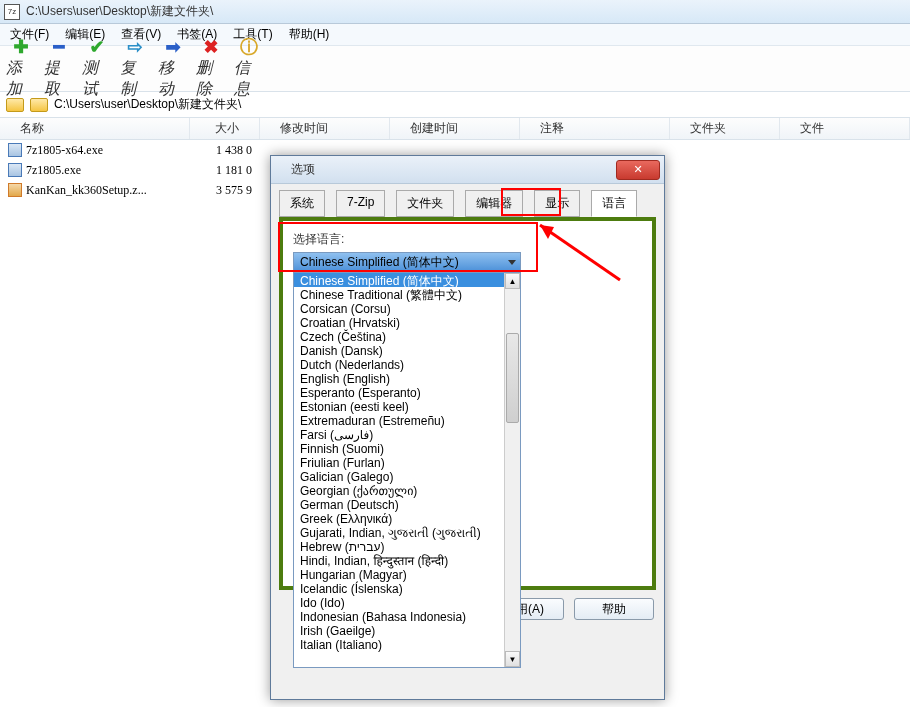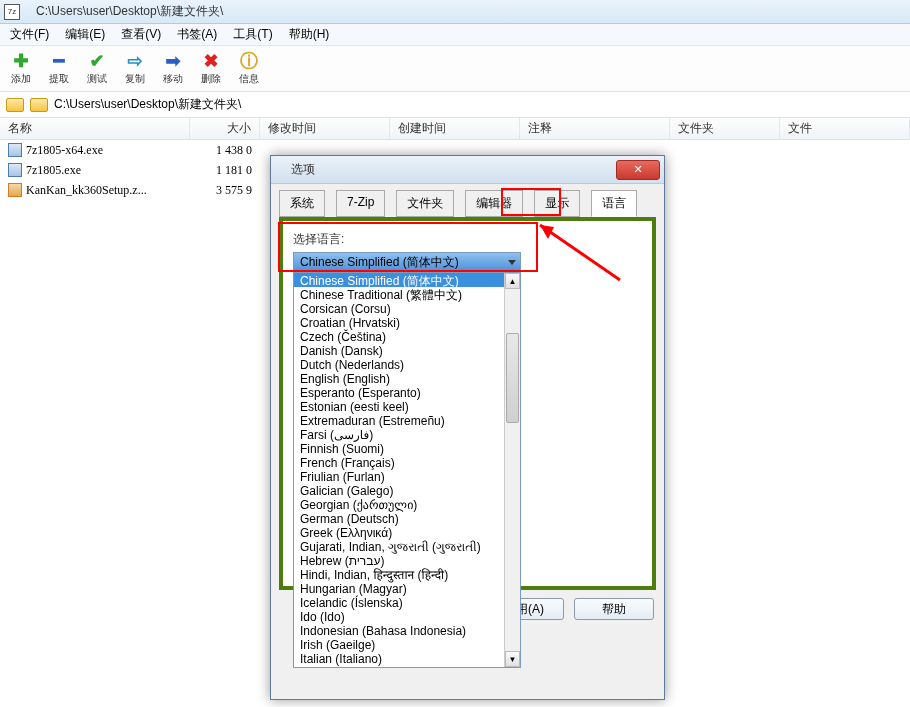--- a/index.html
+++ b/index.html
@@ -22,21 +22,21 @@
       color: #333;
     }
     .titlebar .app-icon {
       width: 16px; height: 16px;
       border: 1px solid #555;
       background: #fff;
       font-size: 8px;
       display: flex;
       align-items: center;
       justify-content: center;
-      margin-right: 16px;
+      margin-right: 6px;
     }
     .menubar {
       height: 22px;
       background: #f5f9fd;
       display: flex;
       align-items: center;
       padding: 0 4px;
       gap: 4px;
       border-bottom: 1px solid #e0e8ef;
     }
@@ -62,23 +62,24 @@
     }
     .toolbtn .ticon {
       width: 20px; height: 20px;
       display: flex;
       align-items: center;
       justify-content: center;
       font-size: 18px;
       font-weight: bold;
     }
     .toolbtn .tlabel {
-      font-size: 10px;
+      font-size: 16px;
       color: #333;
       margin-top: 1px;
+      font-style: italic;
     }
     .pathbar {
       height: 26px;
       background: #fff;
       border-bottom: 1px solid #d9e2ea;
       display: flex;
       align-items: center;
       padding: 0 6px;
       gap: 6px;
     }
@@ -104,21 +105,21 @@
       background: transparent;
     }
     .columns-header {
       height: 22px;
       background: linear-gradient(#fdfdfd, #f0f4f8);
       border-bottom: 1px solid #d9e2ea;
       display: flex;
       align-items: center;
     }
     .col {
-      padding: 0 8px;
+      padding: 0 20px;
       border-right: 1px solid #e2e8ee;
       color: #333;
       height: 100%;
       display: flex;
       align-items: center;
     }
     .col-name { width: 190px; }
     .col-size { width: 70px; justify-content: flex-end; }
     .col-modified { width: 130px; }
     .col-created { width: 130px; }
@@ -445,21 +446,20 @@
         <div class="lang-item">Croatian (Hrvatski)</div>
         <div class="lang-item">Czech (Čeština)</div>
         <div class="lang-item">Danish (Dansk)</div>
         <div class="lang-item">Dutch (Nederlands)</div>
         <div class="lang-item">English (English)</div>
         <div class="lang-item">Esperanto (Esperanto)</div>
         <div class="lang-item">Estonian (eesti keel)</div>
         <div class="lang-item">Extremaduran (Estremeñu)</div>
         <div class="lang-item">Farsi (فارسی)</div>
         <div class="lang-item">Finnish (Suomi)</div>
-        <div class="lang-item">French (Français)</div>
         <div class="lang-item">Friulian (Furlan)</div>
         <div class="lang-item">Galician (Galego)</div>
         <div class="lang-item">Georgian (ქართული)</div>
         <div class="lang-item">German (Deutsch)</div>
         <div class="lang-item">Greek (Ελληνικά)</div>
         <div class="lang-item">Gujarati, Indian, ગુજરાતી (ગુજરાતી)</div>
         <div class="lang-item">Hebrew (עברית)</div>
         <div class="lang-item">Hindi, Indian, हिन्दुस्तान (हिन्दी)</div>
         <div class="lang-item">Hungarian (Magyar)</div>
         <div class="lang-item">Icelandic (Íslenska)</div>

